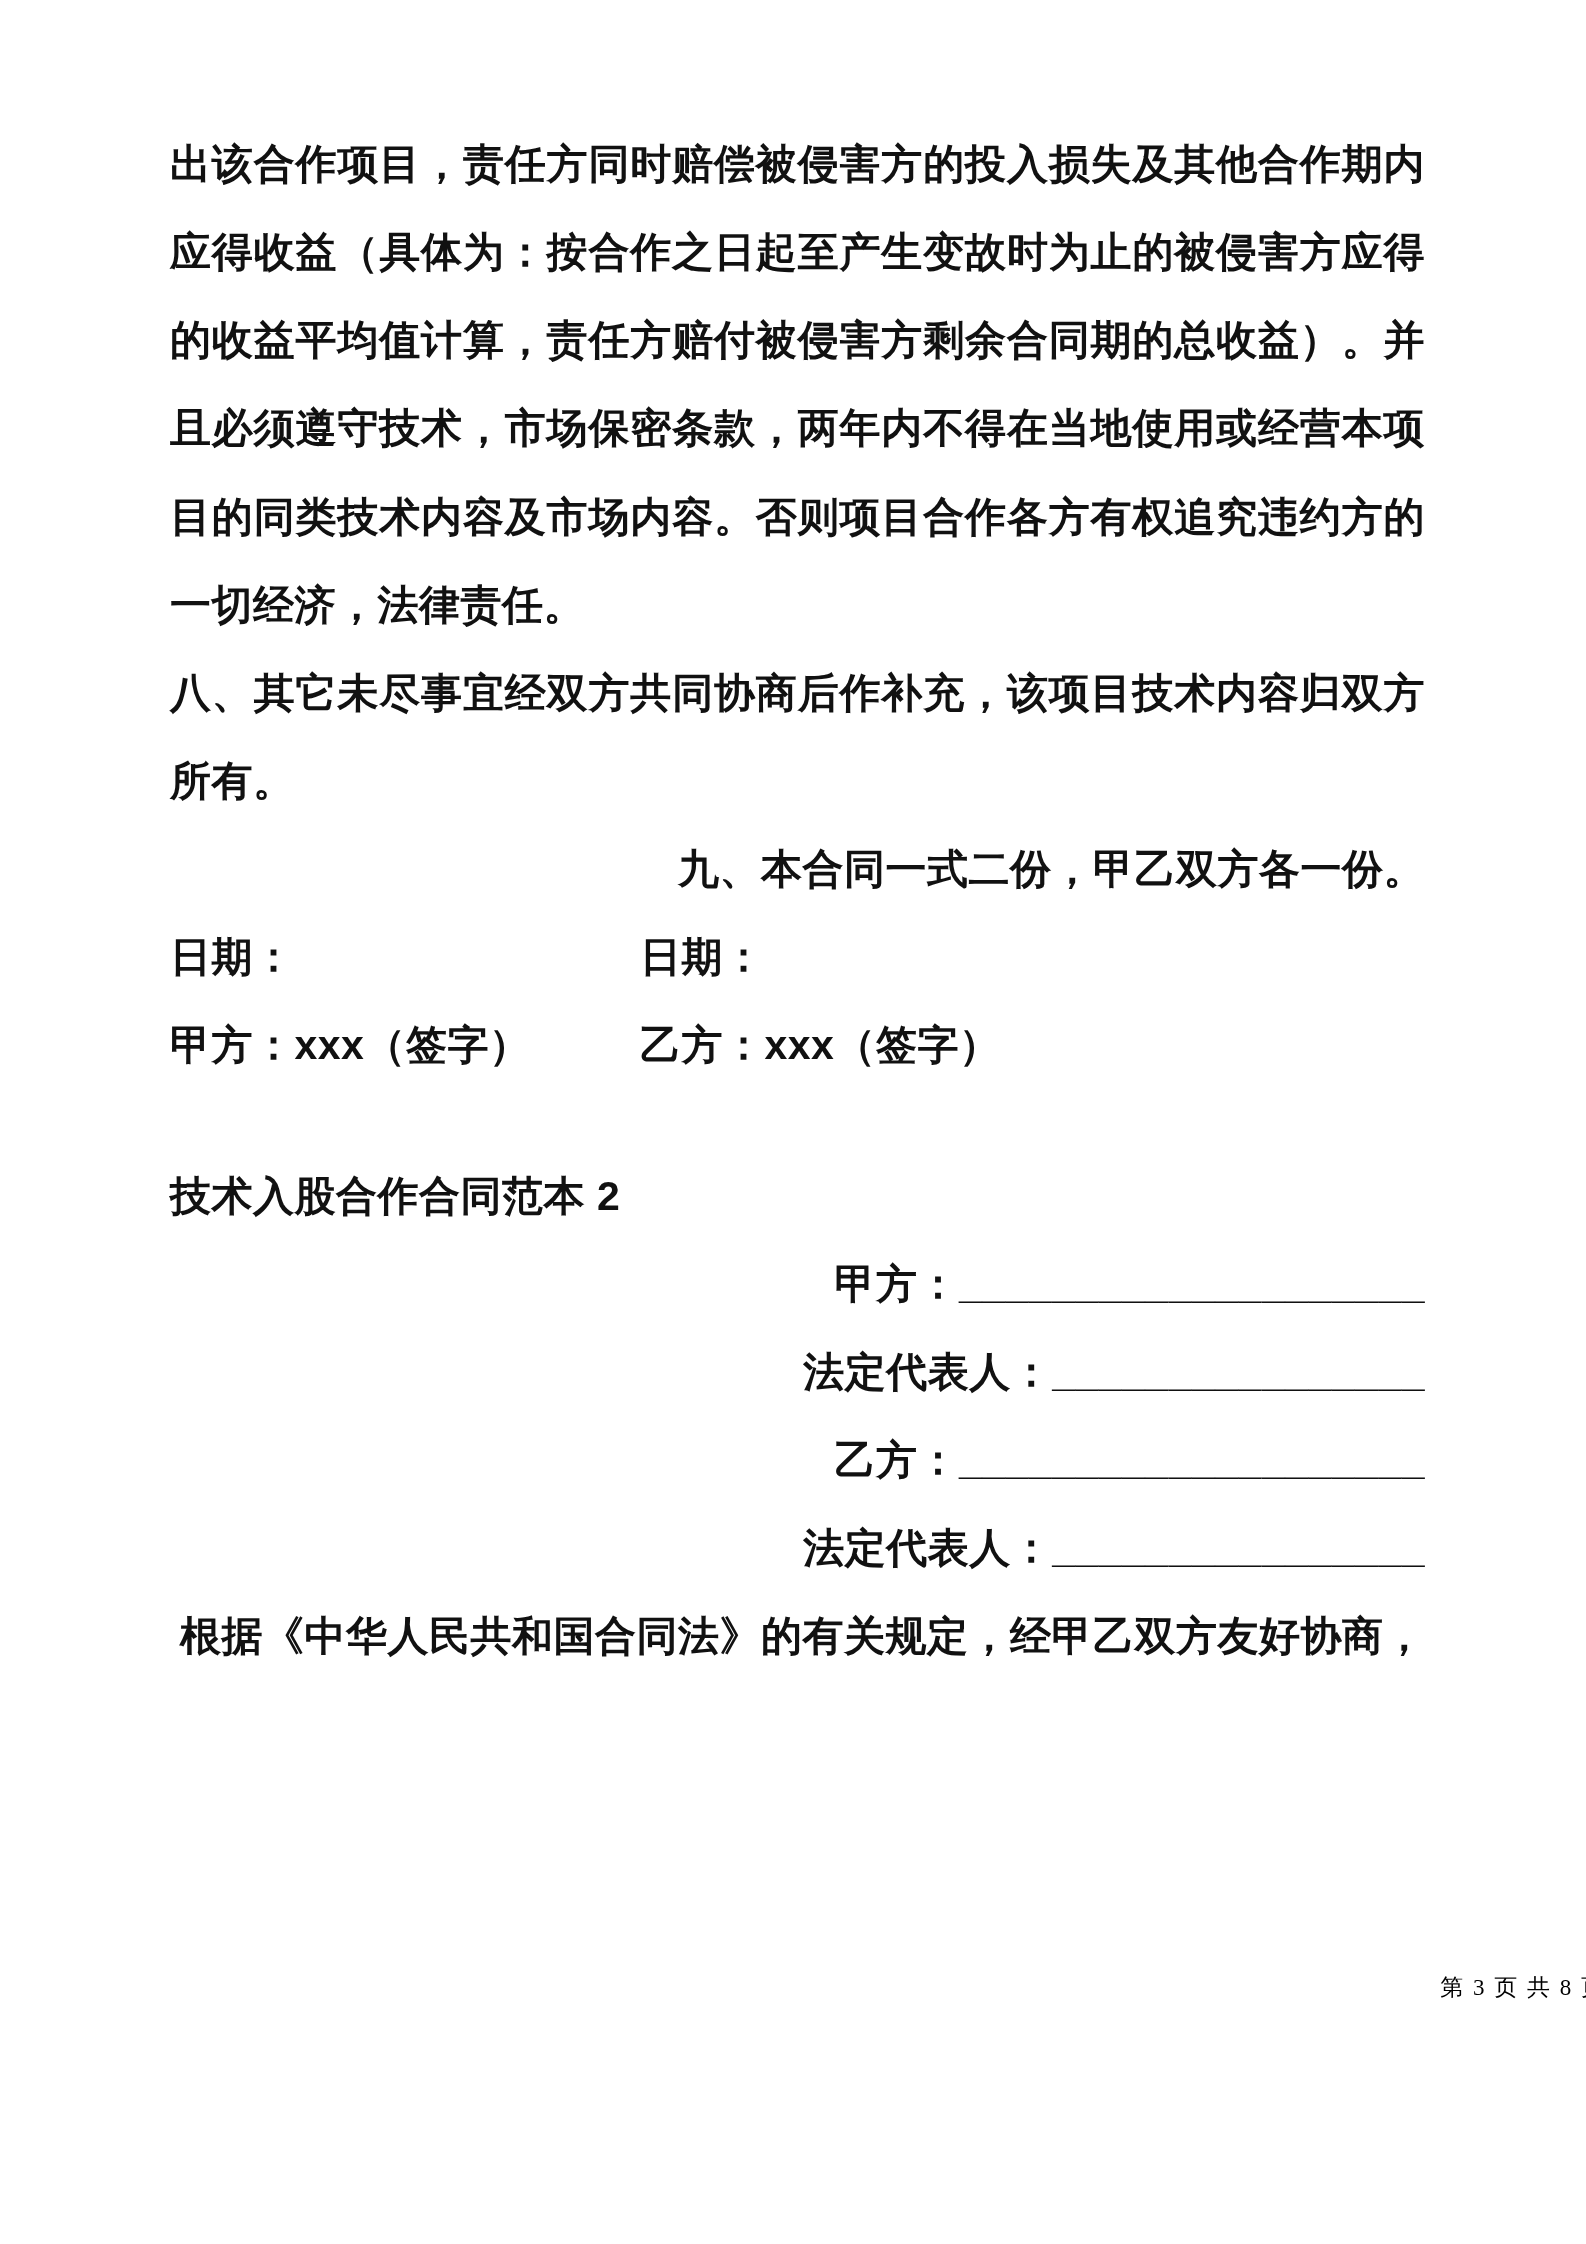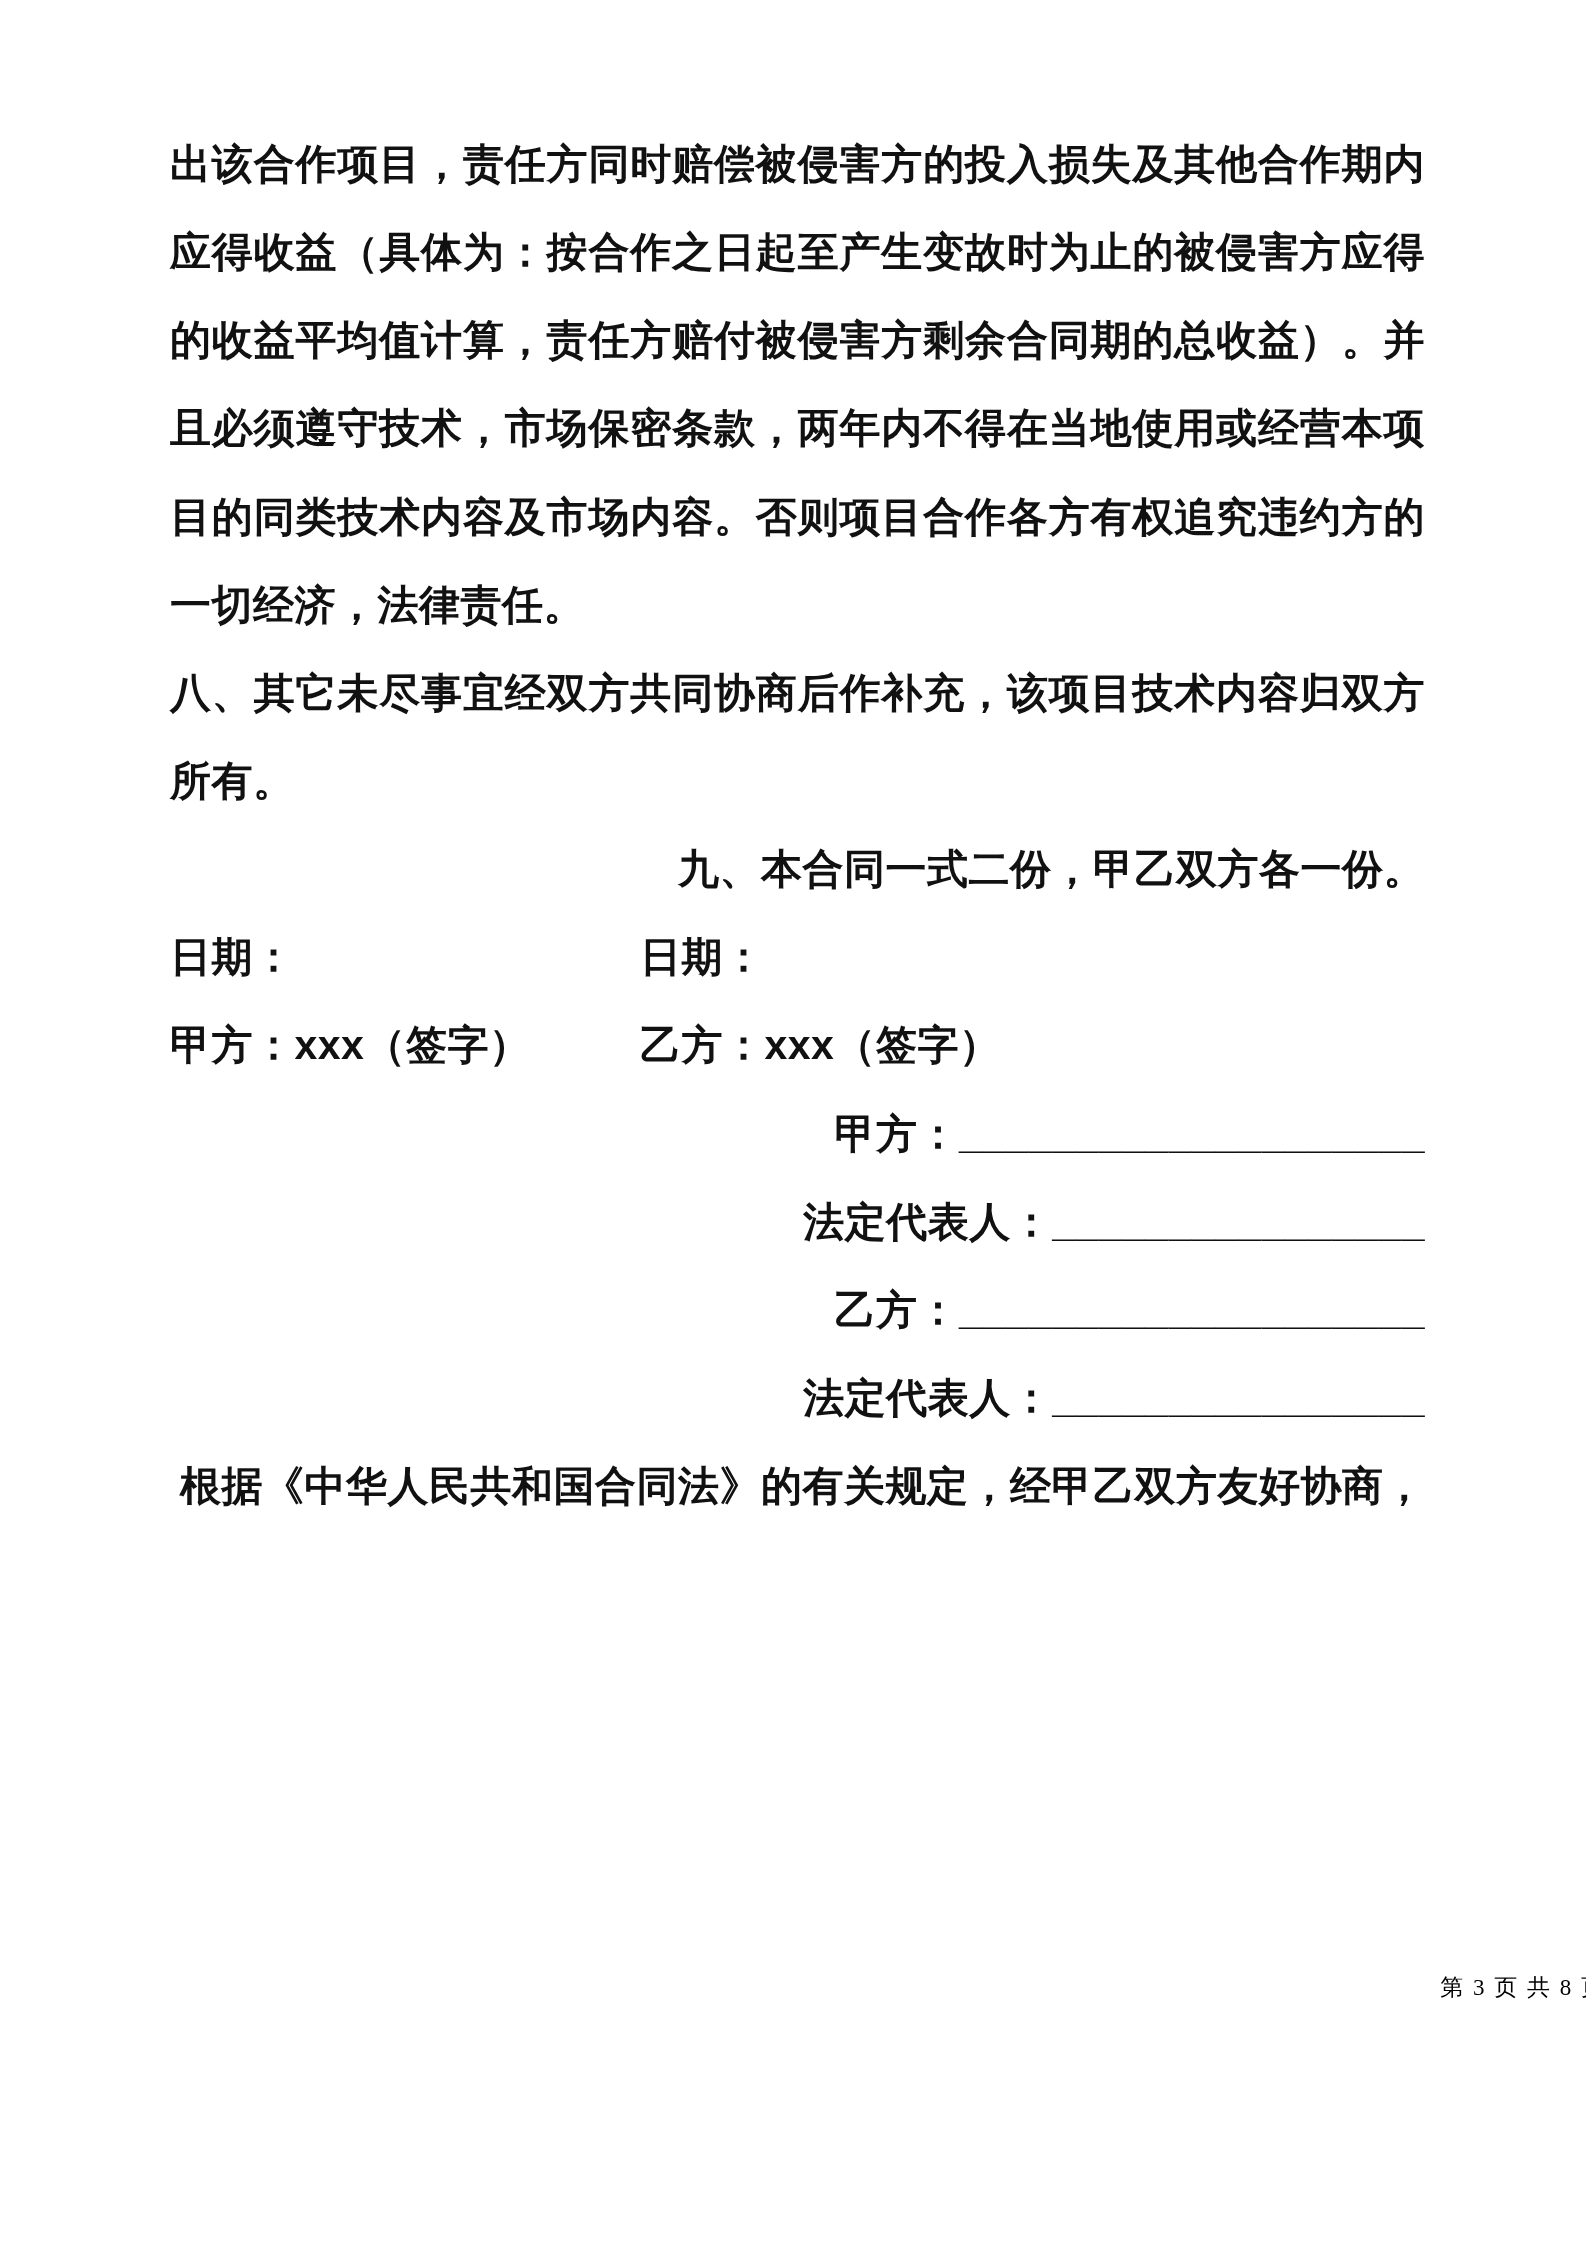--- a/index.html
+++ b/index.html
@@ -74,20 +74,21 @@
     <p class="para plain-left">九、本合同一式二份，甲乙双方各一份。</p>
 
     <div class="row">
       <span class="col-a">日期：</span><span>日期：</span>
     </div>
 
     <div class="row">
       <span class="col-a">甲方：xxx（签字）</span><span>乙方：xxx（签字）</span>
     </div>
 
+    <p class="para heading2">技术入股合作合同范本 2</p>
 
     <p class="para plain-left">甲方：____________________</p>
 
     <p class="para plain-left">法定代表人：________________</p>
 
     <p class="para plain-left">乙方：____________________</p>
 
     <p class="para plain-left">法定代表人：________________</p>
 
     <p class="para plain-left">根据《中华人民共和国合同法》的有关规定，经甲乙双方友好协商，</p>

